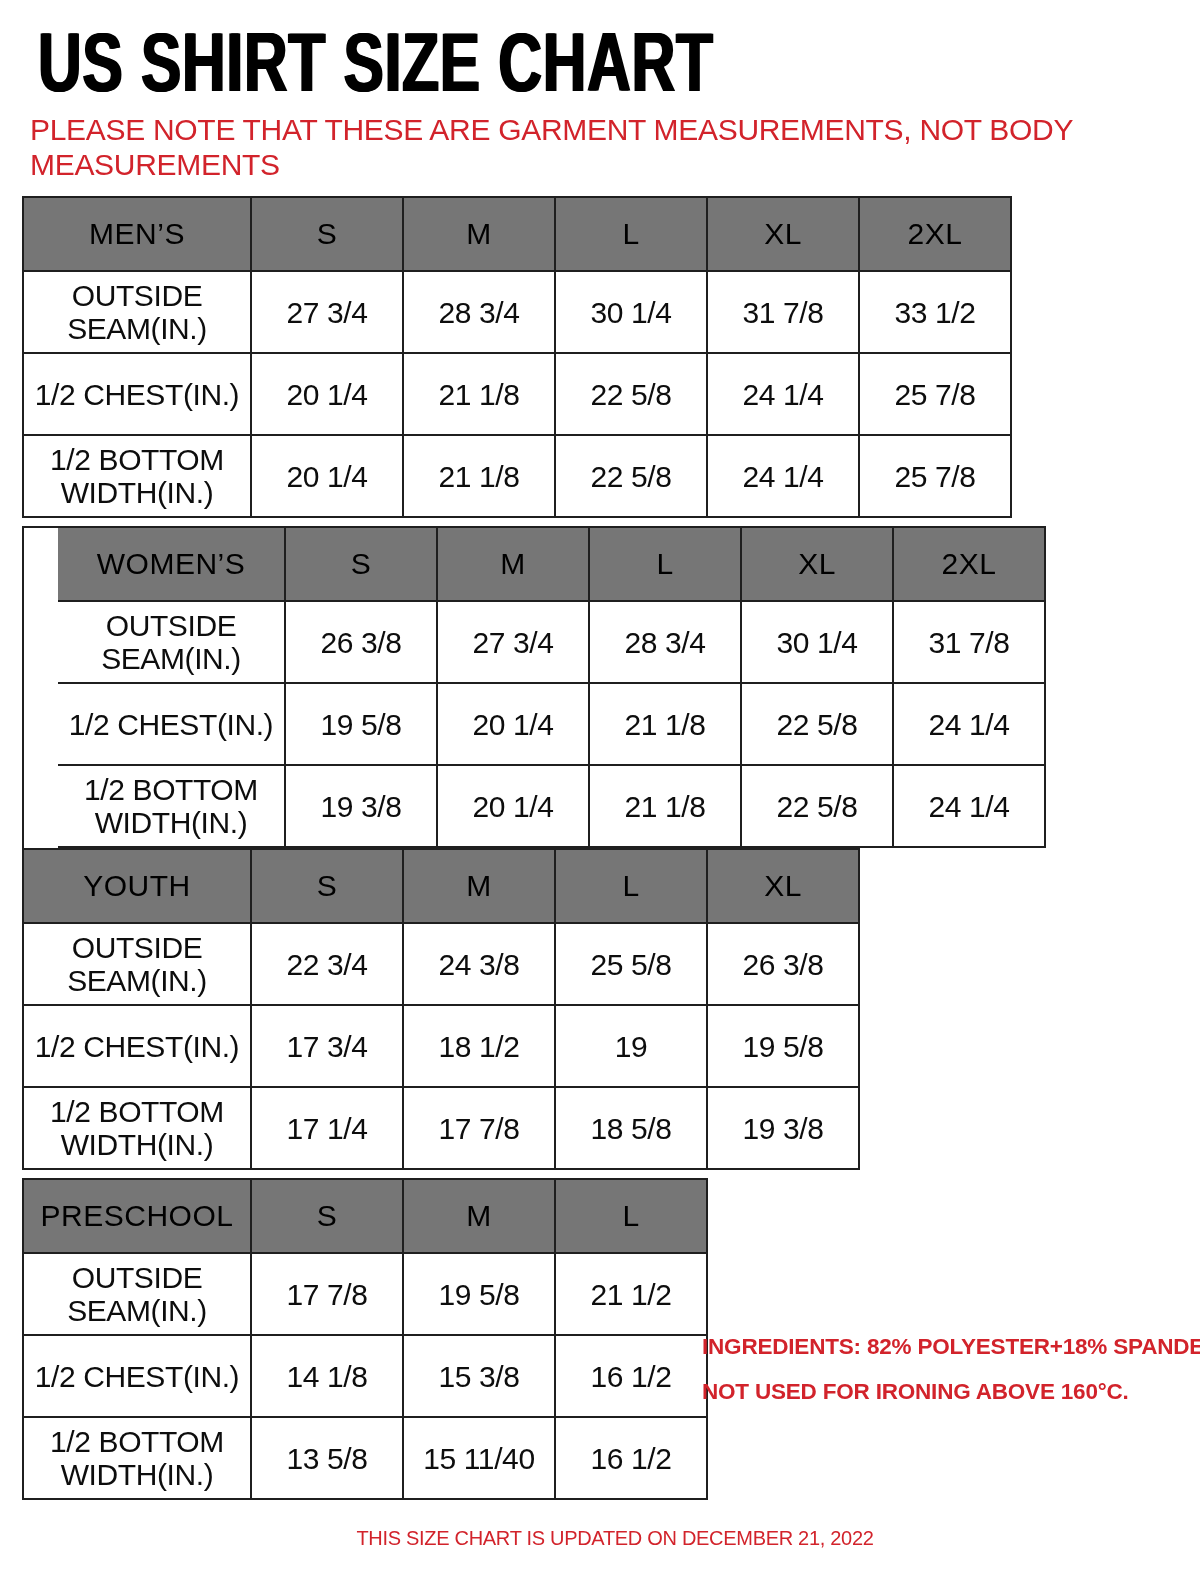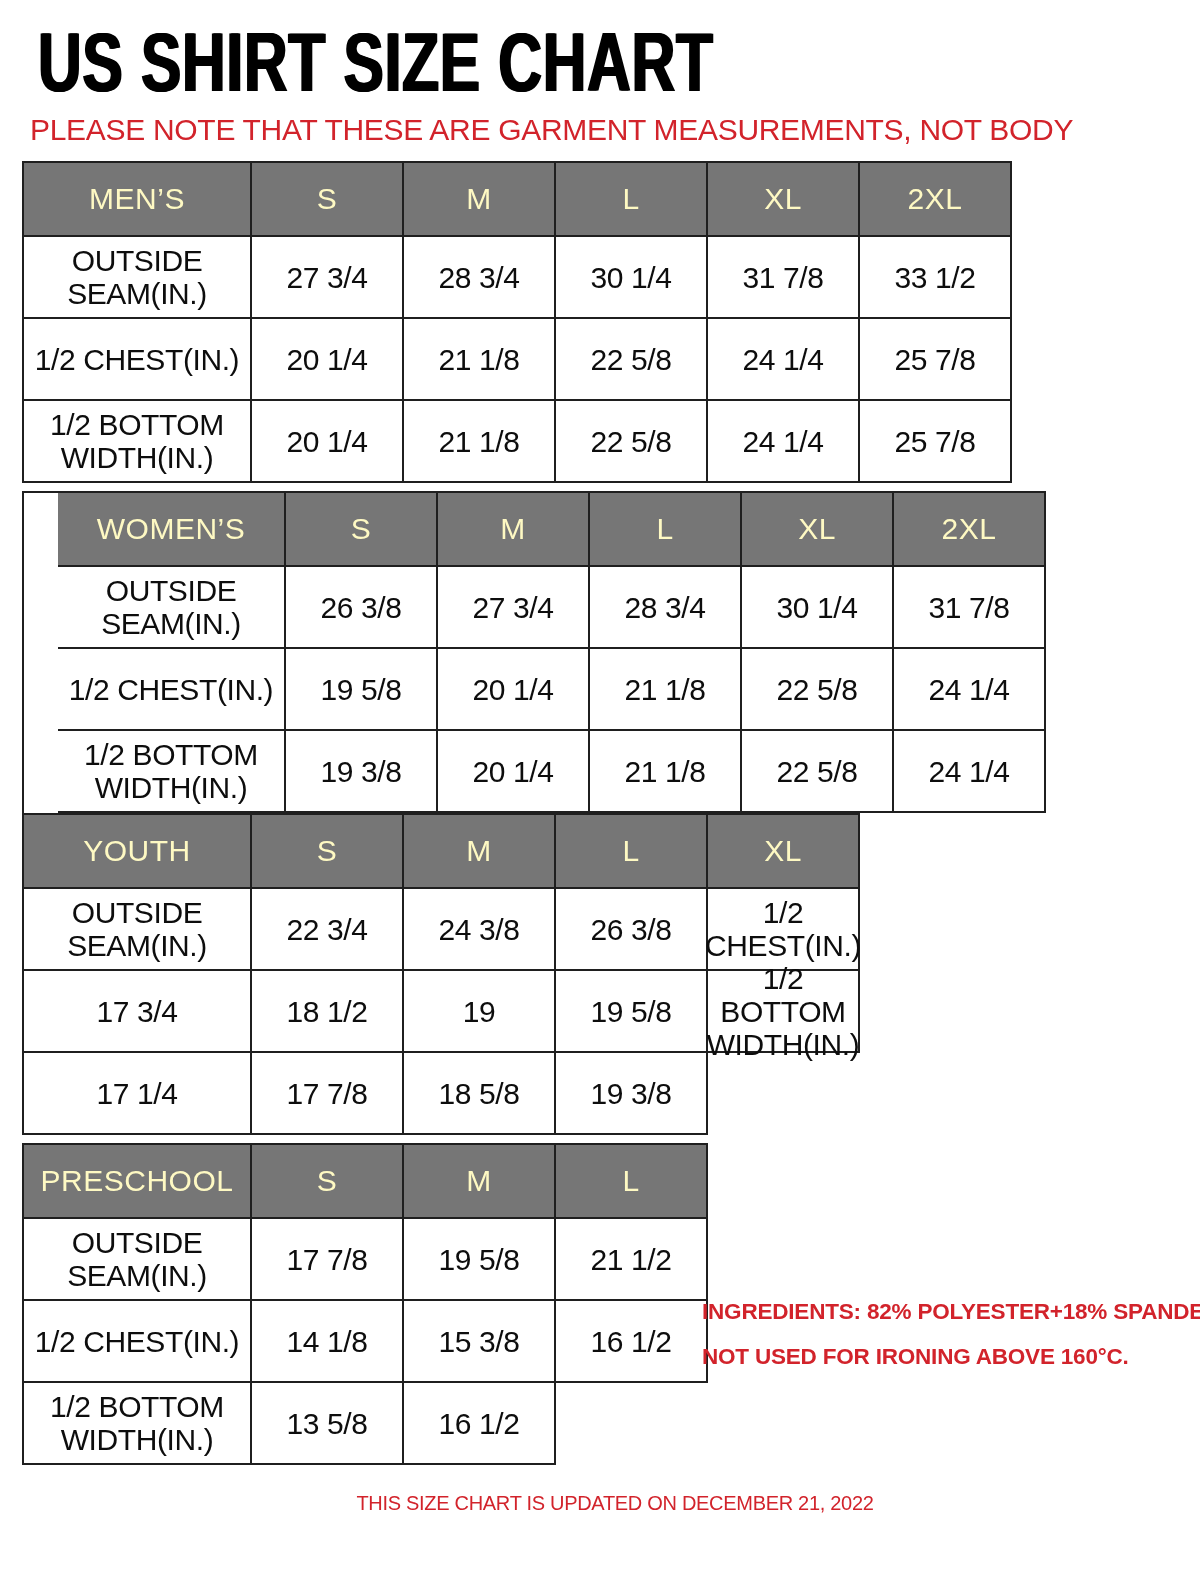--- a/index.html
+++ b/index.html
@@ -48,21 +48,21 @@
     border-bottom: 2px solid #1f1f1f;
     display: flex;
     align-items: center;
     justify-content: center;
     text-align: center;
     padding: 0 2px;
   }
   .th {
     height: 74px;
     background: var(--gray);
-    color: #fef9c3;
+    color: #000000;
     font-size: 30px;
     letter-spacing: 0.5px;
   }
   .td {
     height: 82px;
     font-size: 30px;
     line-height: 33px;
     color: #0d0d0d;
     letter-spacing: -0.4px;
   }
@@ -96,20 +96,21 @@
 </style>
 </head>
 <body>
 
 <main>
 
   <h1 class="page-title"><span class="title-inner">US SHIRT SIZE CHART</span></h1>
 
   <div class="note">
     <div>PLEASE NOTE THAT THESE ARE GARMENT MEASUREMENTS, NOT BODY</div>
+    <div>MEASUREMENTS</div>
   </div>
 
   <section class="tbl" id="mens-table" style="grid-template-columns: 228px repeat(5, 152px);">
       <div class="cell th">MEN’S</div>
       <div class="cell th">S</div>
       <div class="cell th">M</div>
       <div class="cell th">L</div>
       <div class="cell th">XL</div>
       <div class="cell th">2XL</div>
       <div class="cell td">OUTSIDE SEAM(IN.)</div>
@@ -161,20 +162,21 @@
 
   <section class="tbl" id="youth-table" style="grid-template-columns: 228px repeat(4, 152px);">
       <div class="cell th">YOUTH</div>
       <div class="cell th">S</div>
       <div class="cell th">M</div>
       <div class="cell th">L</div>
       <div class="cell th">XL</div>
       <div class="cell td">OUTSIDE SEAM(IN.)</div>
       <div class="cell td">22 3/4</div>
       <div class="cell td">24 3/8</div>
+      <div class="cell td">25 5/8</div>
       <div class="cell td">26 3/8</div>
       <div class="cell td">1/2 CHEST(IN.)</div>
       <div class="cell td">17 3/4</div>
       <div class="cell td">18 1/2</div>
       <div class="cell td">19</div>
       <div class="cell td">19 5/8</div>
       <div class="cell td">1/2 BOTTOM WIDTH(IN.)</div>
       <div class="cell td">17 1/4</div>
       <div class="cell td">17 7/8</div>
       <div class="cell td">18 5/8</div>
@@ -190,20 +192,21 @@
         <div class="cell td">OUTSIDE SEAM(IN.)</div>
         <div class="cell td">17 7/8</div>
         <div class="cell td">19 5/8</div>
         <div class="cell td">21 1/2</div>
         <div class="cell td">1/2 CHEST(IN.)</div>
         <div class="cell td">14 1/8</div>
         <div class="cell td">15 3/8</div>
         <div class="cell td">16 1/2</div>
         <div class="cell td">1/2 BOTTOM WIDTH(IN.)</div>
         <div class="cell td">13 5/8</div>
+        <div class="cell td">15 11/40</div>
         <div class="cell td">16 1/2</div>
       </section>
     <div class="ingredients">
       <div>INGREDIENTS: 82% POLYESTER+18% SPANDEX.</div>
       <div>NOT USED FOR IRONING ABOVE 160°C.</div>
     </div>
   </div>
 
   <div class="footer">THIS SIZE CHART IS UPDATED ON DECEMBER 21, 2022</div>
 

